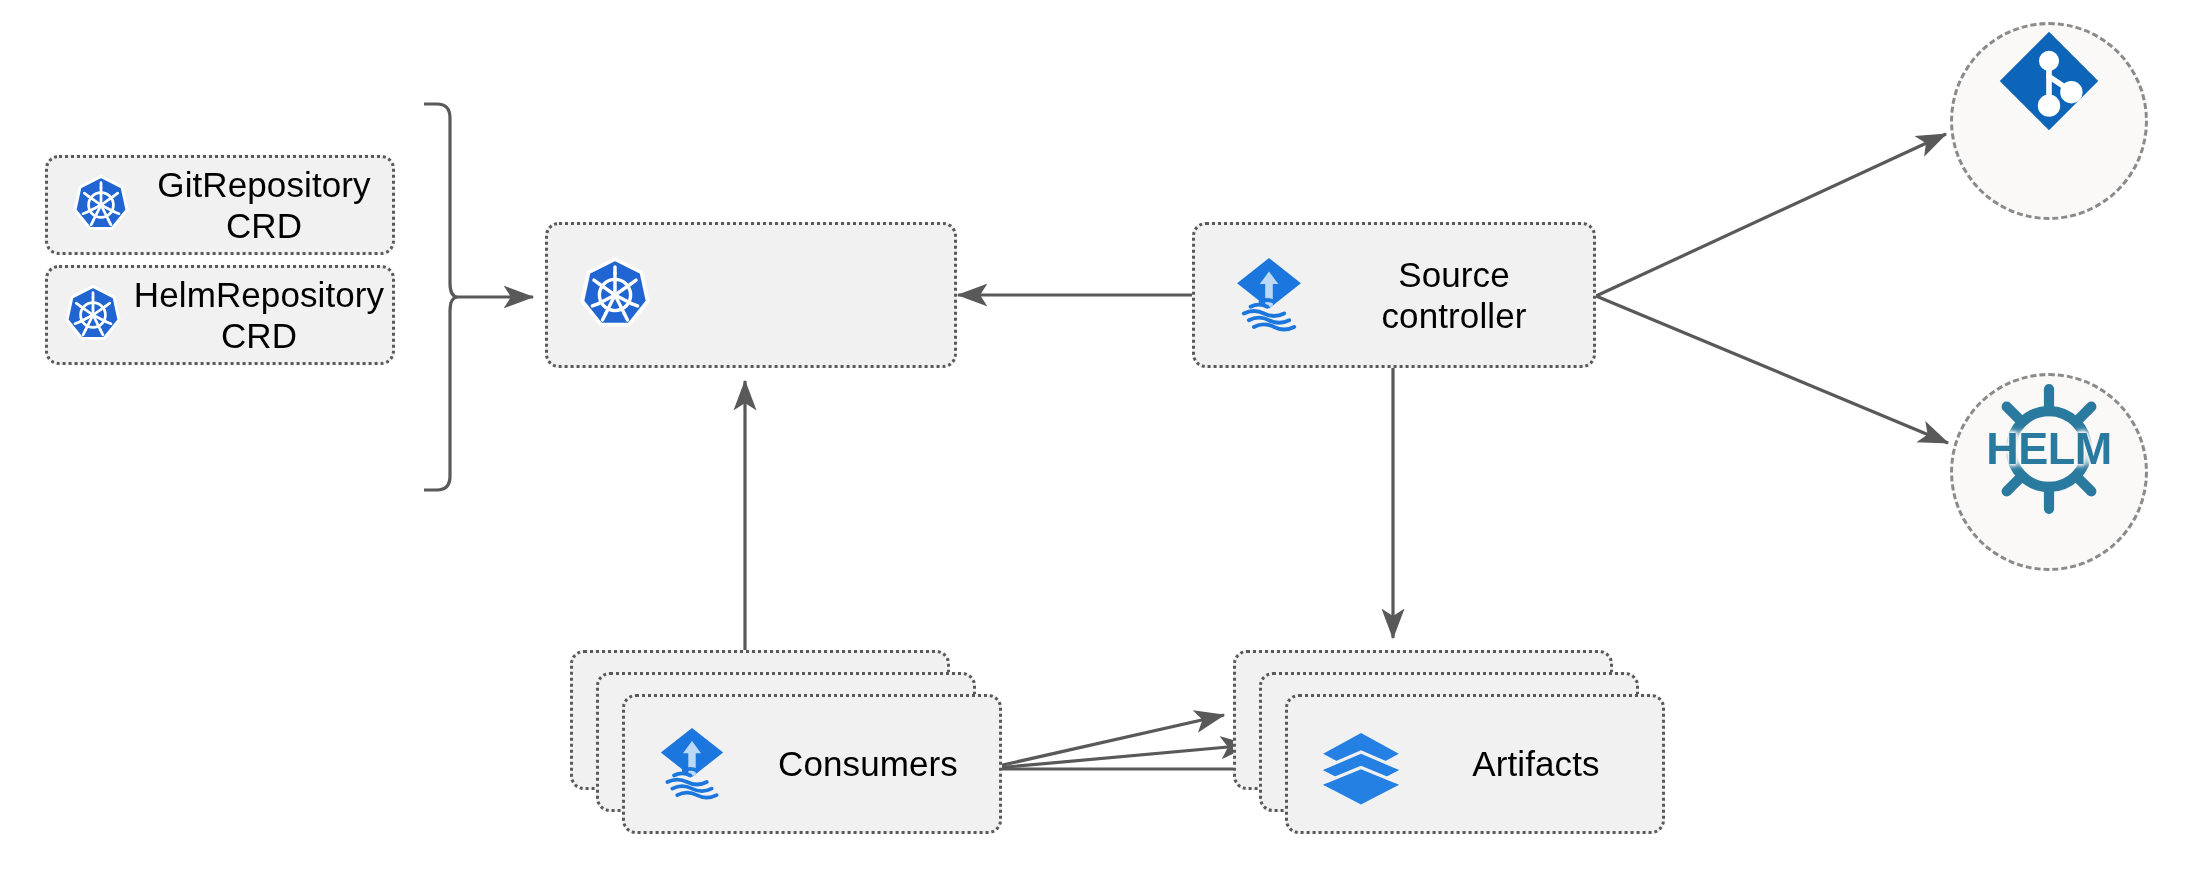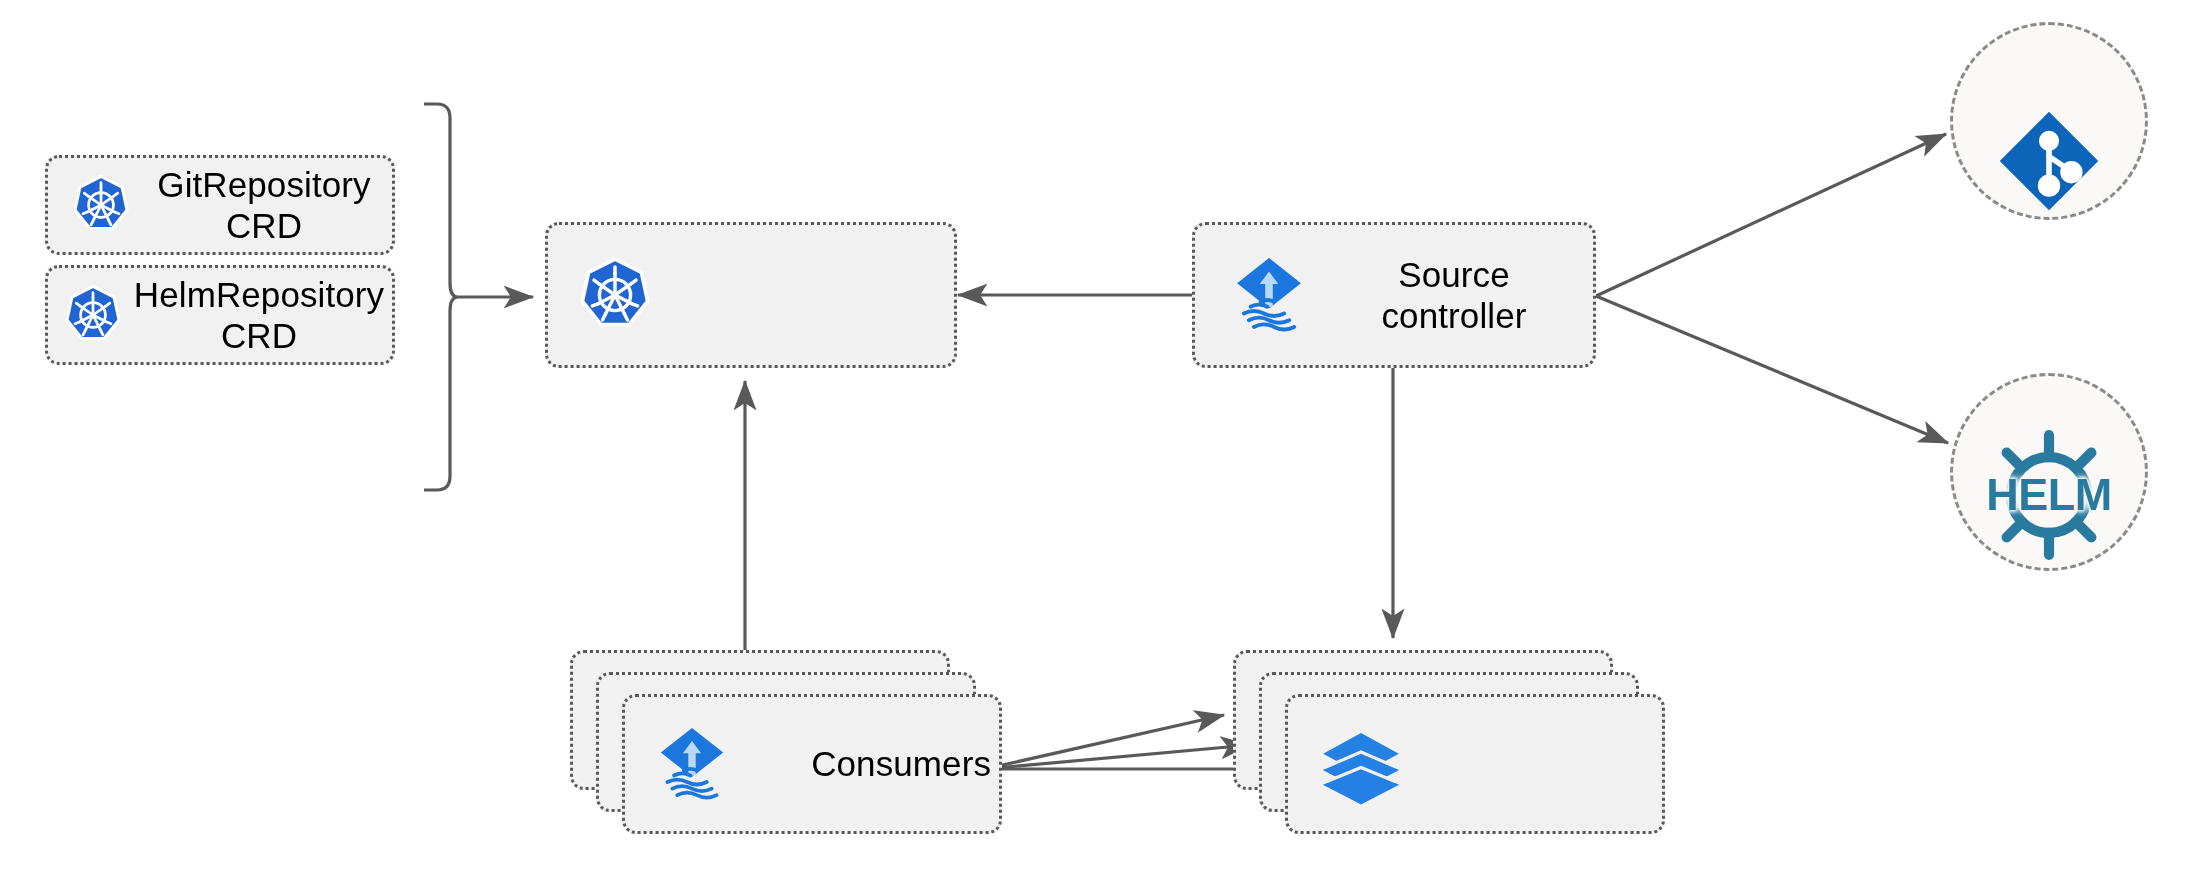--- a/index.html
+++ b/index.html
@@ -52,21 +52,21 @@
   }
 
   
   .circle-node {
     position: absolute;
     box-sizing: border-box;
     border-radius: 50%;
     background: #faf9f7;
     border: 3px dashed #8a8a8a;
     display: flex;
-    align-items: flex-end;
+    align-items: flex-start;
     justify-content: center;
   }
 
   
   #wires {
     position: absolute;
     left: 0;
     top: 0;
     width: 2198px;
     height: 878px;
@@ -218,35 +218,36 @@
         <polygon points="50,22 61,37 54.5,37 54.5,64 45.5,64 45.5,37 39,37"></polygon>
       </g>
       <g fill="none" stroke="#1B77DD" stroke-width="4.6" stroke-linecap="round">
         <path d="M20,72 Q32,66 44,72 Q56,78 68,72"></path>
         <path d="M26,80 Q38,74 50,80 Q62,86 74,80"></path>
         <path d="M32,88 Q44,82 56,88 Q68,94 80,88"></path>
         <path d="M28,64 Q38,59 48,64"></path>
         <path d="M40,58 Q48,54 56,58"></path>
       </g>
     </svg>
-    <div class="node-label" style="flex:1; margin-left:12px; margin-right:8px;text-align:right;">Consumers</div>
+    <div class="node-label" style="flex:1; margin-left:12px; margin-right:8px;">Consumers</div>
   </div>
 
   <div class="node-ghost" style="left:1233px; top:650px; width:380px; height:140px;"></div>
   <div class="node-ghost" style="left:1259px; top:672px; width:380px; height:140px;"></div>
   <div class="node" style="left:1285px; top:694px; width:380px; height:140px; padding-left:30px;">
     <svg class="node-icon" width="86" height="86" viewBox="0 0 100 100">
       <polygon points="50,14 94,38 50,62 6,38" fill="#2580E3"></polygon>
       <polygon points="50,40 94,57 50,80 6,57" fill="#2580E3"></polygon>
       <polygon points="50,58 94,74 50,96 6,74" fill="#2580E3"></polygon>
       <polygon points="50,34 94,53 50,76 6,53" fill="#f1f1f1"></polygon>
       <polygon points="50,38 94,57 50,80 6,57" fill="#2580E3"></polygon>
       <polygon points="50,52 94,70 50,93 6,70" fill="#f1f1f1"></polygon>
       <polygon points="50,56 94,74 50,97 6,74" fill="#2580E3"></polygon>
     </svg>
+    <div class="node-label" style="flex:1; margin-left:14px; margin-right:8px;">Artifacts</div>
   </div>
 
   <div class="circle-node" style="left:1950px; top:22px; width:198px; height:198px;">
     <svg width="112" height="112" viewBox="0 0 100 100">
       <polygon points="50,6 94,50 50,94 6,50" fill="#0C65B8"></polygon>
       <g stroke="#ffffff" stroke-width="5" fill="#ffffff" stroke-linecap="round">
         <line x1="50" y1="28" x2="50" y2="72"></line>
         <line x1="50" y1="46" x2="68" y2="58"></line>
         <circle cx="50" cy="72" r="7.5"></circle>
         <circle cx="50" cy="32" r="6.5"></circle>

